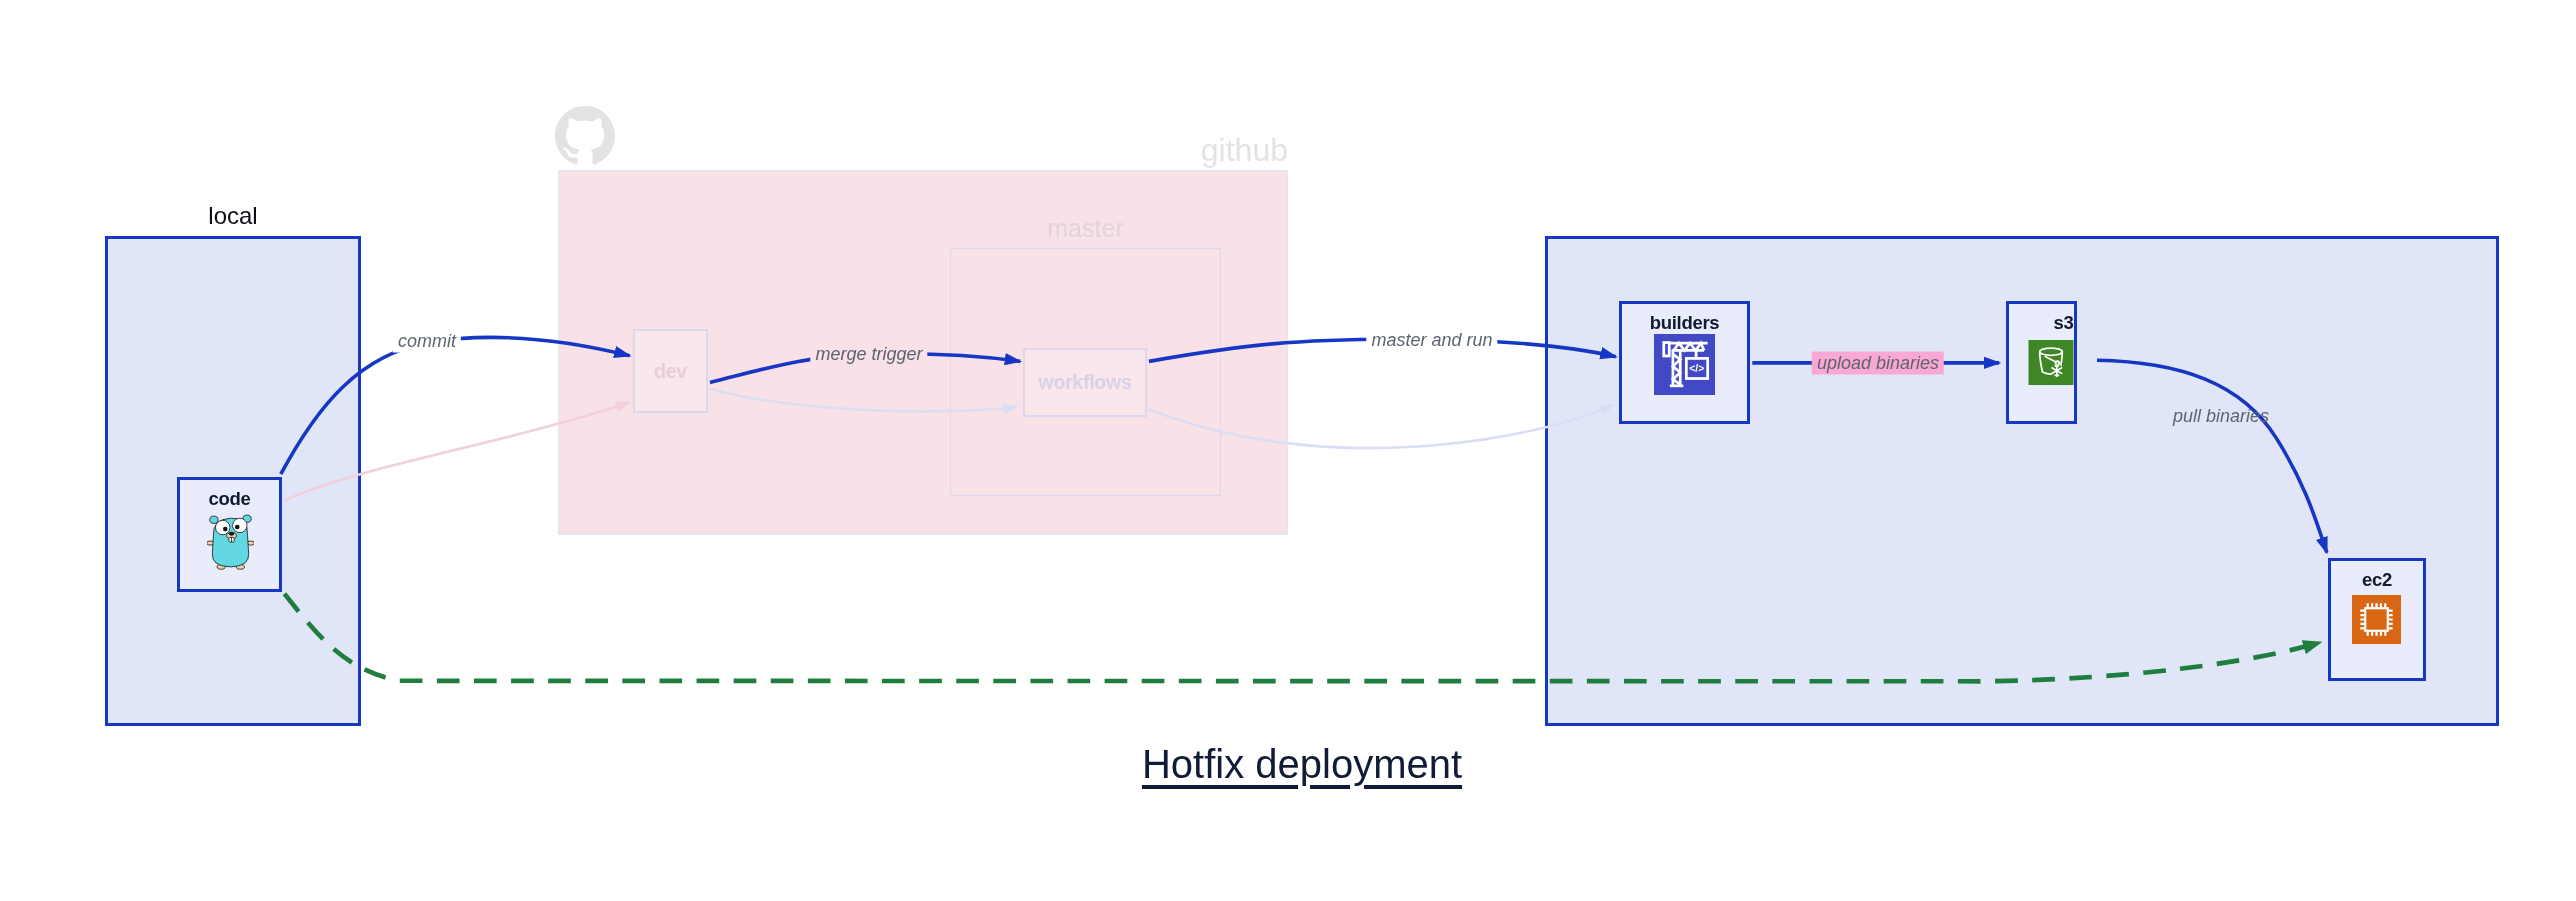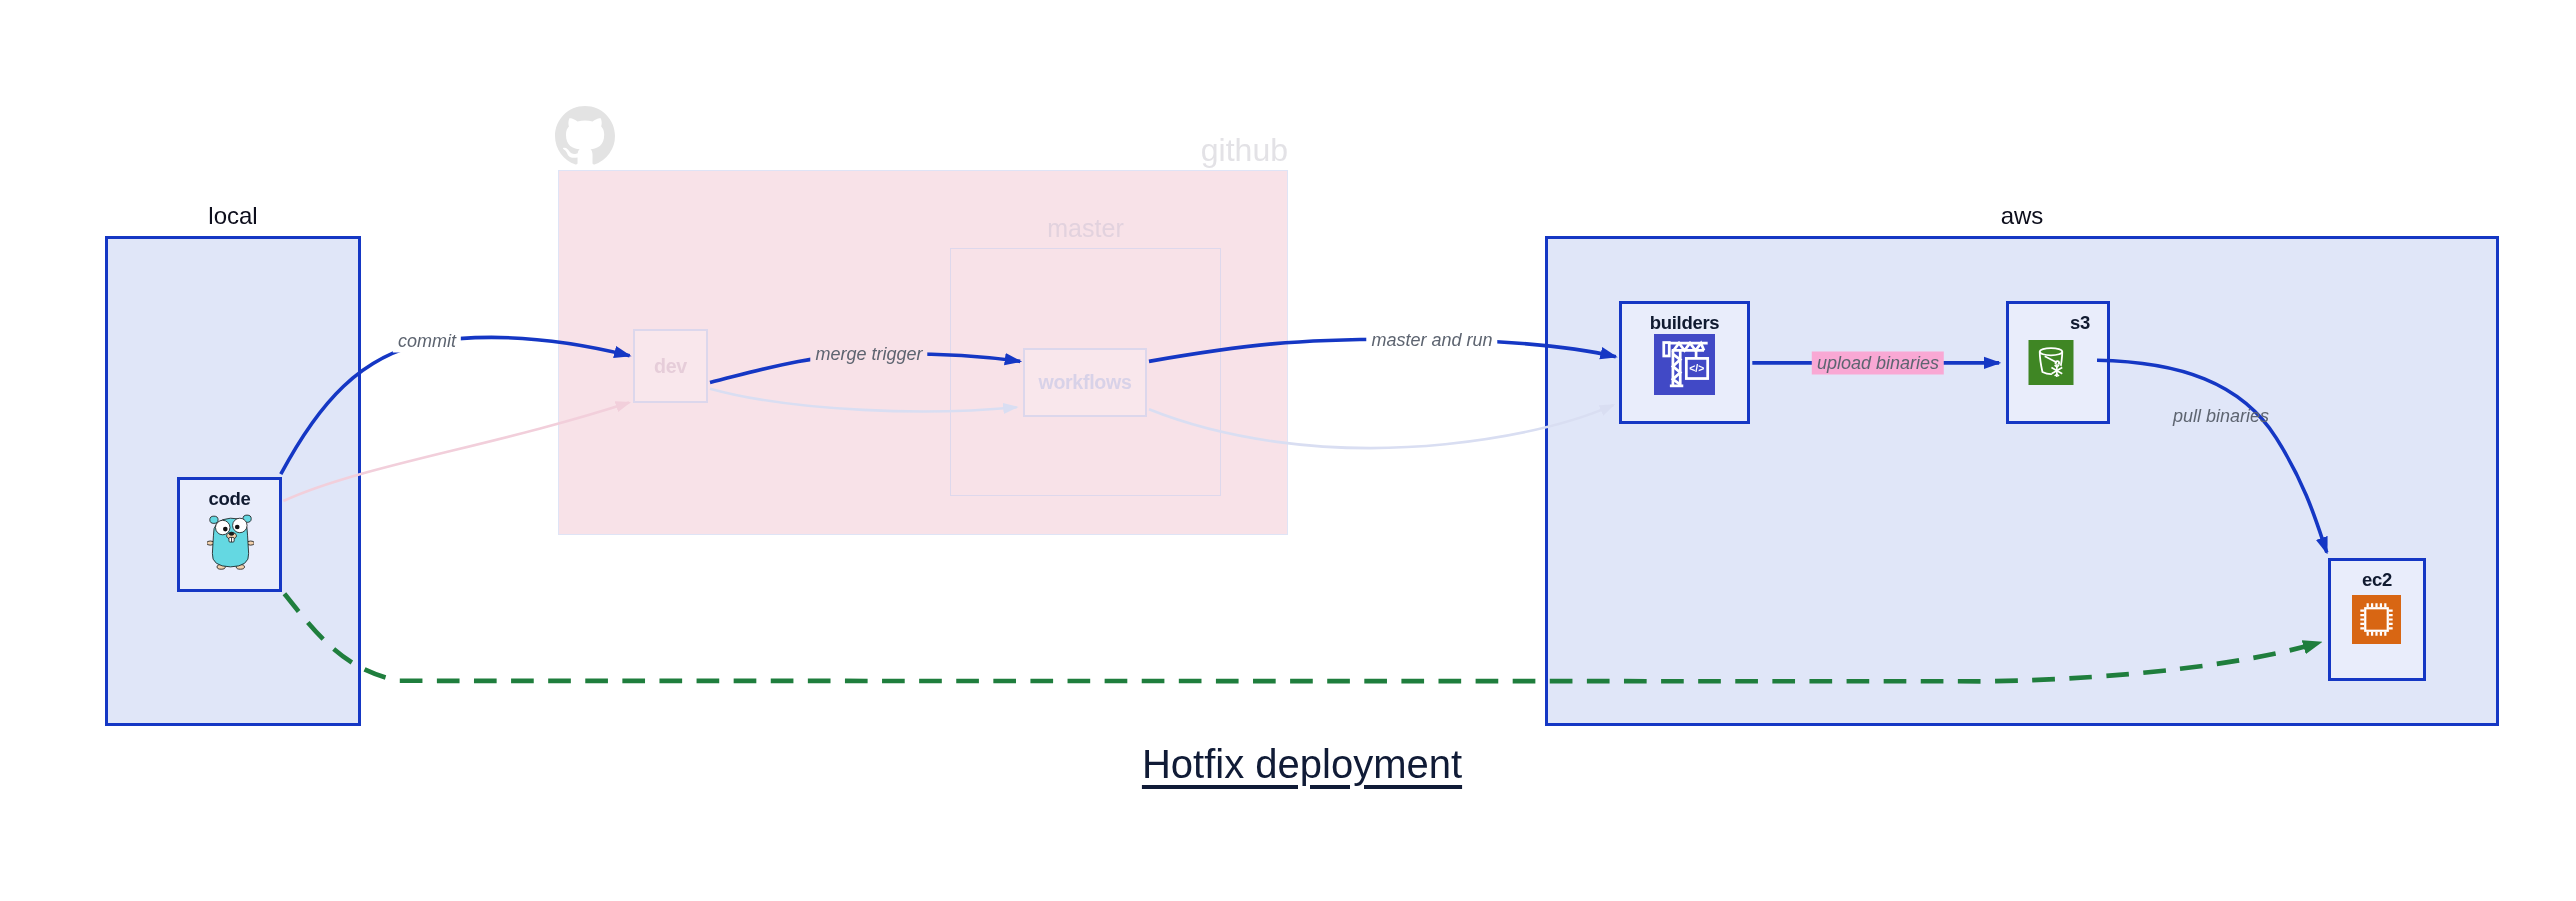--- a/index.html
+++ b/index.html
@@ -16,24 +16,24 @@
   .glabel{position:absolute;text-align:center;font-size:24px;color:#0d0e1c;}
   .l-local{left:105px;top:202px;width:256px;}
   .l-aws{left:1545px;top:202px;width:954px;}
   .l-github{left:1056px;top:132px;width:232px;text-align:right;font-size:32px;color:#e3e2e6;}
   .l-master{left:950px;top:214px;width:271px;font-size:25px;color:#e2d2de;}
 
   
   .node{position:absolute;box-sizing:border-box;background:#e9edfb;border:3.1px solid #1537c4;}
   .n-code{left:177px;top:477px;width:105px;height:115px;}
   .n-builders{left:1619px;top:301px;width:131px;height:123px;}
-  .n-s3{left:2006px;top:301px;width:104px;height:123px;padding-left:44px;}
+  .n-s3{left:2006px;top:301px;width:71px;height:123px;padding-left:44px;}
   .n-ec2{left:2328px;top:558px;width:98px;height:123px;}
   .node-faded{position:absolute;box-sizing:border-box;background:rgba(255,255,255,0.18);border:2.1px solid #dcd7ec;}
-  .n-dev{left:633px;top:329px;width:75px;height:74px;}
+  .n-dev{left:633px;top:329px;width:75px;height:84px;}
   .n-workflows{left:1023px;top:348px;width:124px;height:69px;}
 
   .node-label{display:block;text-align:center;margin-top:8.2px;font-weight:bold;font-size:18.5px;color:#101a30;letter-spacing:-0.3px;}
   .faded-center{display:flex;align-items:center;justify-content:center;width:100%;height:100%;font-weight:bold;font-size:19.6px;letter-spacing:-0.3px;}
   .t-dev{color:#e6cdd9;}
   .t-workflows{color:#d8d2e8;}
 
   .icon{position:absolute;}
   .i-gopher{left:27px;top:32px;width:47px;height:58px;}
   .i-builders{left:32px;top:30px;width:61px;height:61px;}
@@ -60,21 +60,20 @@
 <div id="canvas">
 
   <div class="group g-local"></div>
   <div class="group g-github"></div>
   <div class="group g-master"></div>
   <div class="group g-aws"></div>
 
   <div class="glabel l-local">local</div>
   <div class="glabel l-github">github</div>
   <div class="glabel l-master">master</div>
-  <div class="glabel l-aws">aws</div>
 
   <svg class="i-octocat" viewBox="0 0 16 16">
     <path fill="#e3e3e3" fill-rule="evenodd" d="M8 0C3.58 0 0 3.58 0 8c0 3.54 2.29 6.53 5.47 7.59.4.07.55-.17.55-.38 0-.19-.01-.82-.01-1.49-2.01.37-2.53-.49-2.69-.94-.09-.23-.48-.94-.82-1.13-.28-.15-.68-.52-.01-.53.63-.01 1.08.58 1.23.82.72 1.21 1.87.87 2.33.66.07-.52.28-.87.51-1.07-1.78-.2-3.64-.89-3.64-3.95 0-.87.31-1.59.82-2.15-.08-.2-.36-1.02.08-2.12 0 0 .67-.21 2.2.82.64-.18 1.32-.27 2-.27s1.36.09 2 .27c1.53-1.04 2.2-.82 2.2-.82.44 1.1.16 1.92.08 2.12.51.56.82 1.27.82 2.15 0 3.07-1.87 3.75-3.65 3.95.29.25.54.73.54 1.48 0 1.07-.01 1.93-.01 2.2 0 .21.15.46.55.38A8.01 8.01 0 0 0 16 8c0-4.42-3.58-8-8-8z"></path>
   </svg>
 
   <div class="node-faded n-dev">
     <span class="faded-center t-dev">dev</span>
   </div>
   <div class="node-faded n-workflows">
     <span class="faded-center t-workflows">workflows</span>

